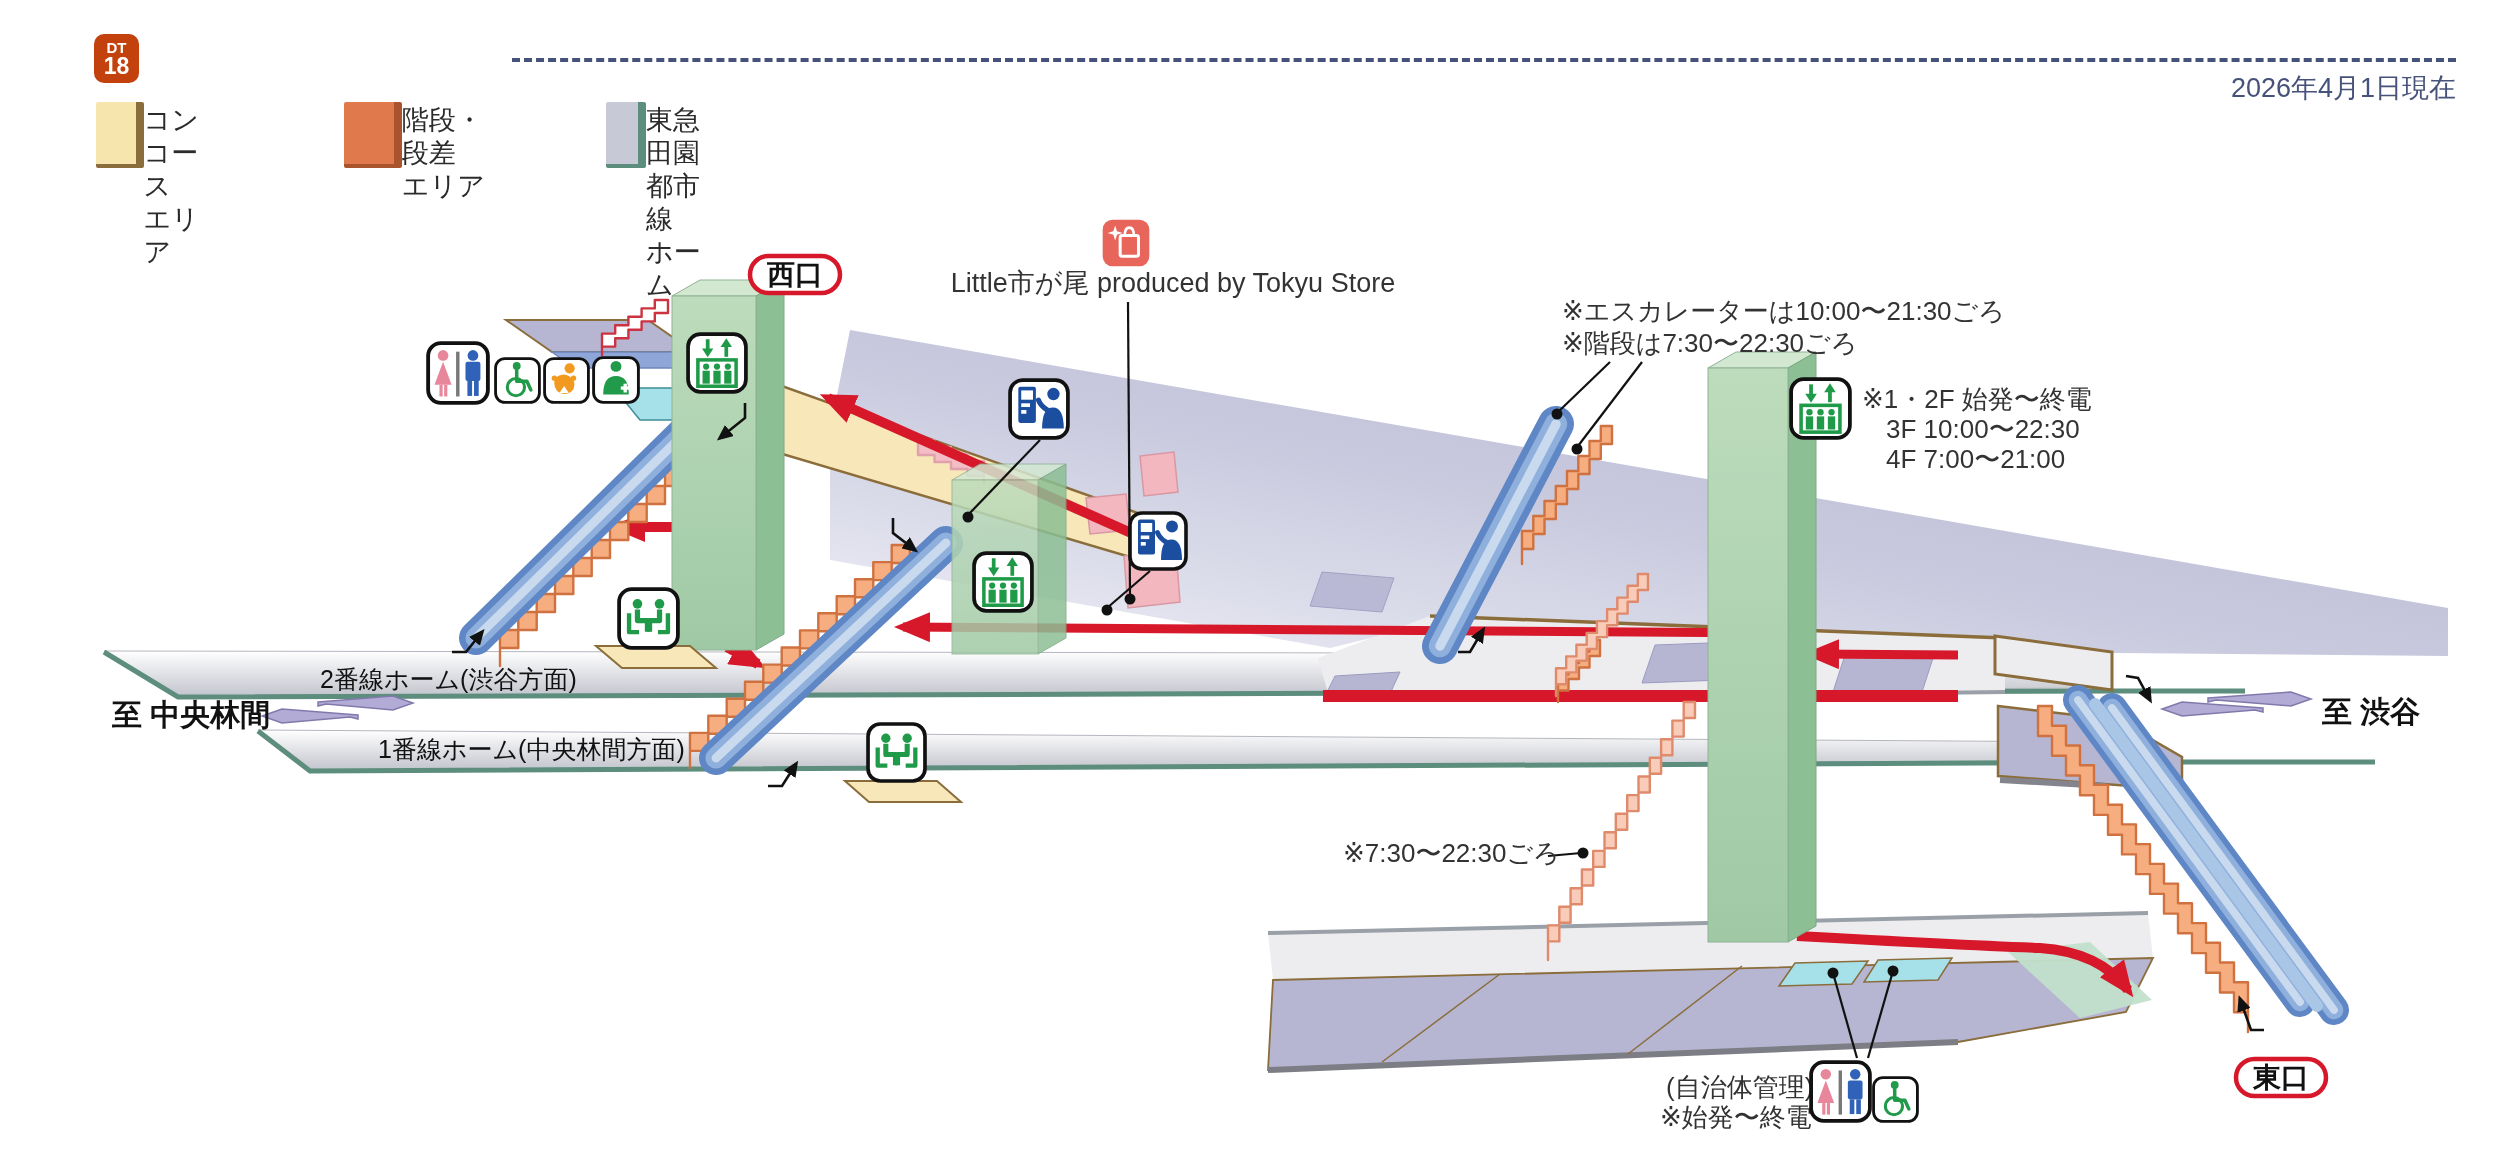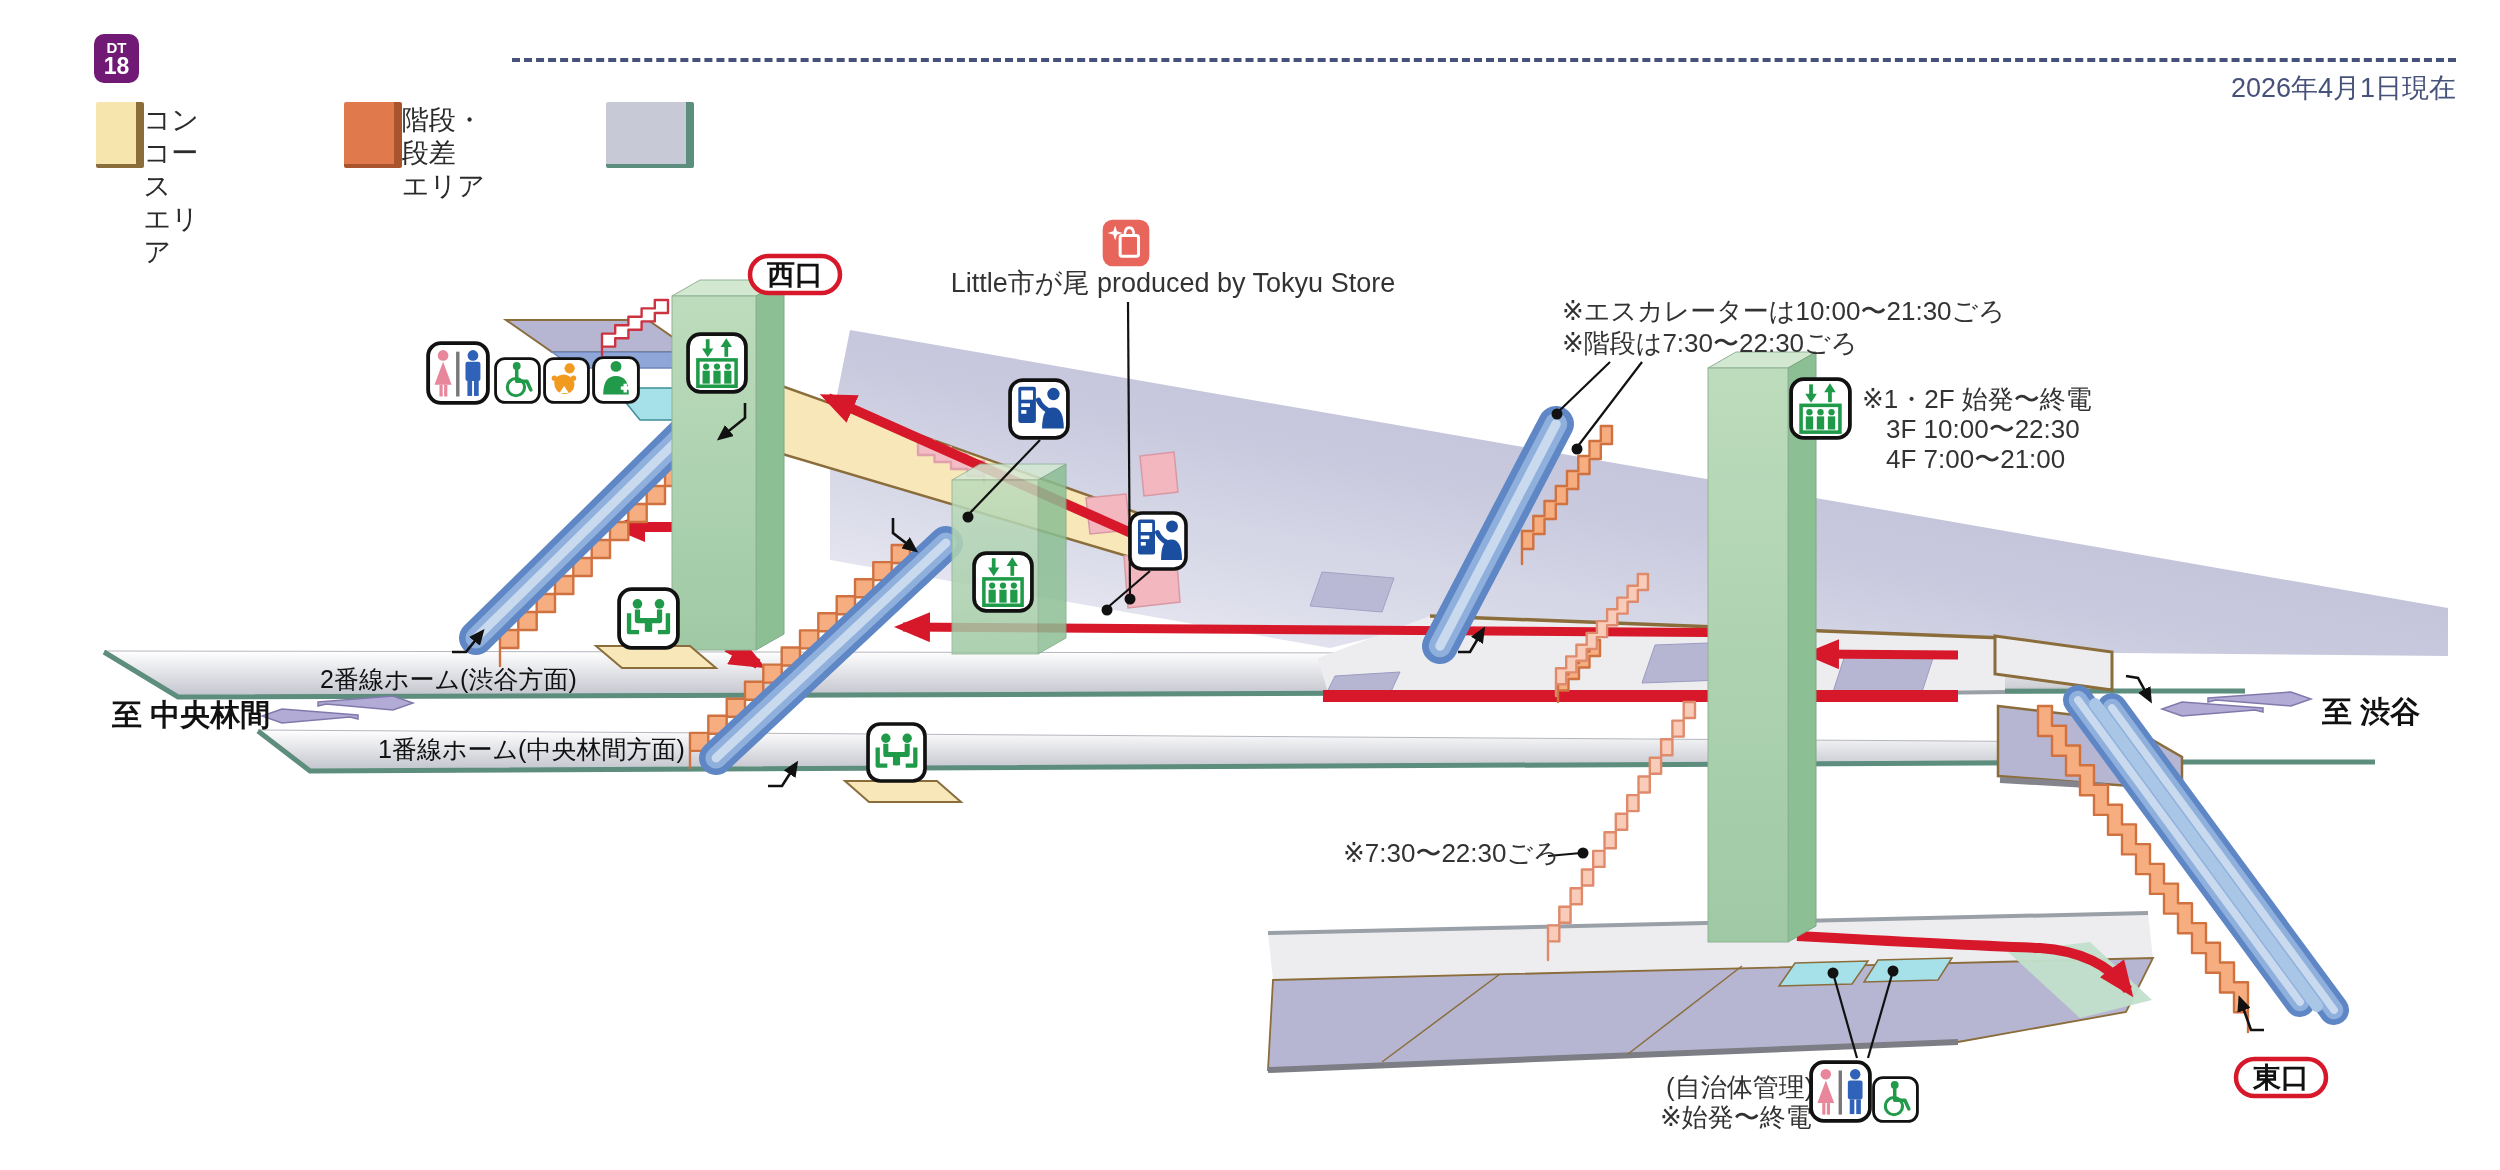--- a/index.html
+++ b/index.html
@@ -324,21 +324,21 @@
         <circle cx="28" cy="38.5" r="11" stroke="#219a49" stroke-width="4" fill="none"></circle>
       </g>
 <g transform="translate(1101,218) scale(0.833)">
         <rect x="2" y="2" width="56" height="56" rx="12" fill="#e8655c"></rect>
         <rect x="23" y="21" width="22" height="25" rx="2.5" fill="none" stroke="#fff" stroke-width="3.6"></rect>
         <path d="M28.5,21 Q28.5,11.5 34,11.5 Q39.5,11.5 39.5,21" fill="none" stroke="#fff" stroke-width="3.2"></path>
         <path d="M17,9 L19.2,15.8 L26,18 L19.2,20.2 L17,27 L14.8,20.2 L8,18 L14.8,15.8 Z" fill="#fff"></path>
       </g>
     </svg>
 
-  <div class="badge" style="background: #701a75;">
+  <div class="badge" style="background: #c2410c;">
     <span class="l1">DT</span>
     <span class="l2">18</span>
   </div>
   <div class="dash-rule"></div>
   <div class="date-note">2026年4月1日現在</div>
 
   <div class="legend">
     <div class="lg-item" style="left:0">
       <div class="lg-sw" id="sw0" style="background: rgb(247, 229, 174); border-right: 8px solid rgb(138, 109, 59); border-bottom: 4px solid rgb(138, 109, 59);"></div>
       <div class="lg-tx">
@@ -348,15 +348,19 @@
     </div>
     <div class="lg-item" style="left:248px">
       <div class="lg-sw" id="sw1" style="background: rgb(224, 121, 75); border-right: 8px solid rgb(170, 84, 46); border-bottom: 4px solid rgb(170, 84, 46);"></div>
       <div class="lg-tx">
         <div>階段・段差</div>
         <div>エリア</div>
       </div>
     </div>
     <div class="lg-item" style="left:510px">
       <div class="lg-sw" id="sw2" style="background: rgb(200, 201, 214); border-right: 8px solid rgb(92, 141, 125); border-bottom: 4px solid rgb(92, 141, 125);"></div>
+      <div class="lg-tx">
+        <div>東急田園都市線</div>
+        <div>ホーム</div>
+      </div>
     </div>
   </div>
 </div>
 
 </body></html>

